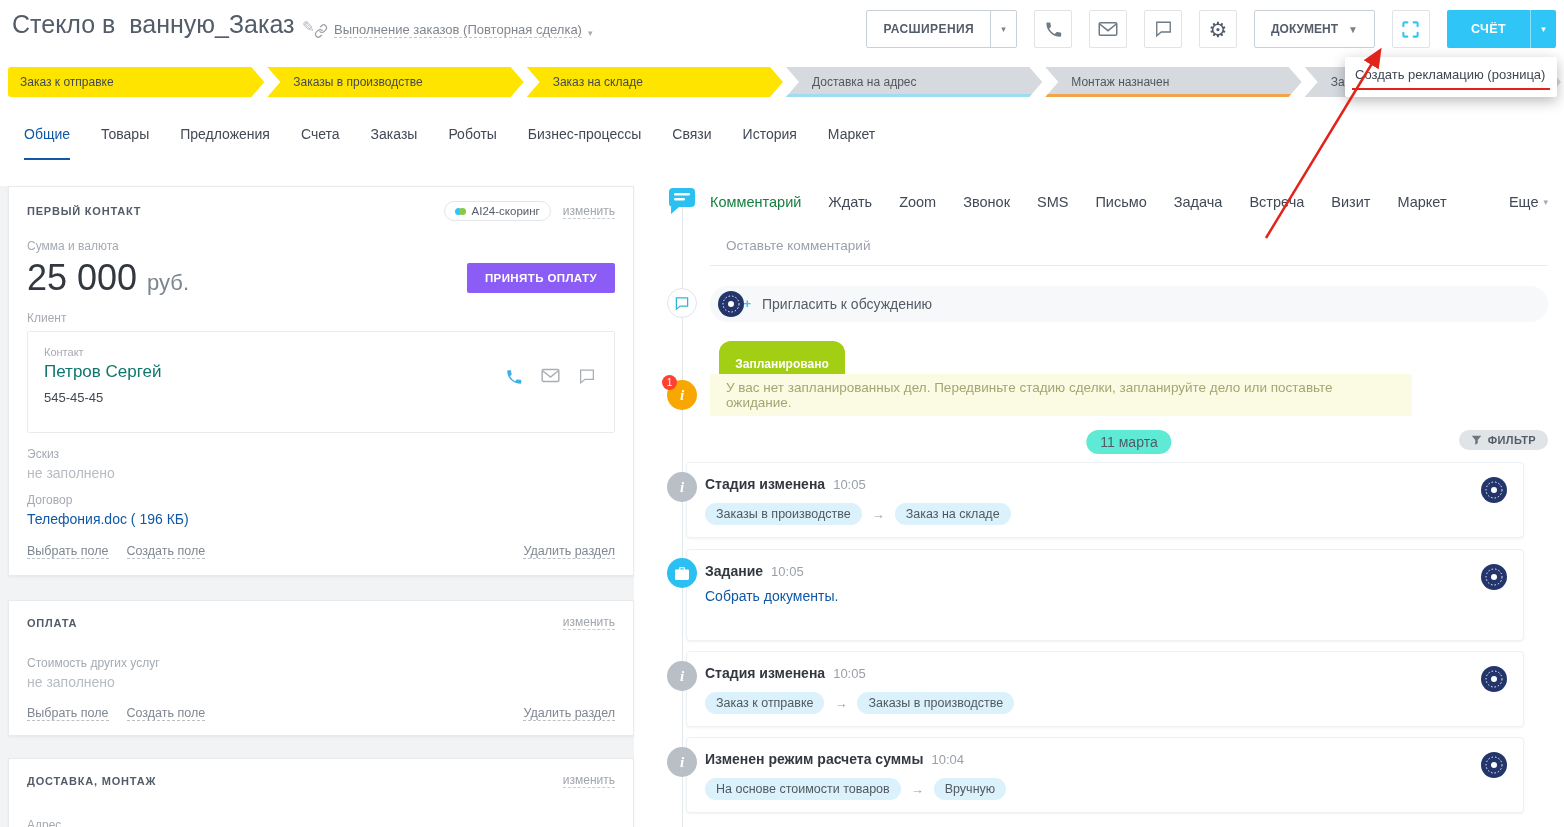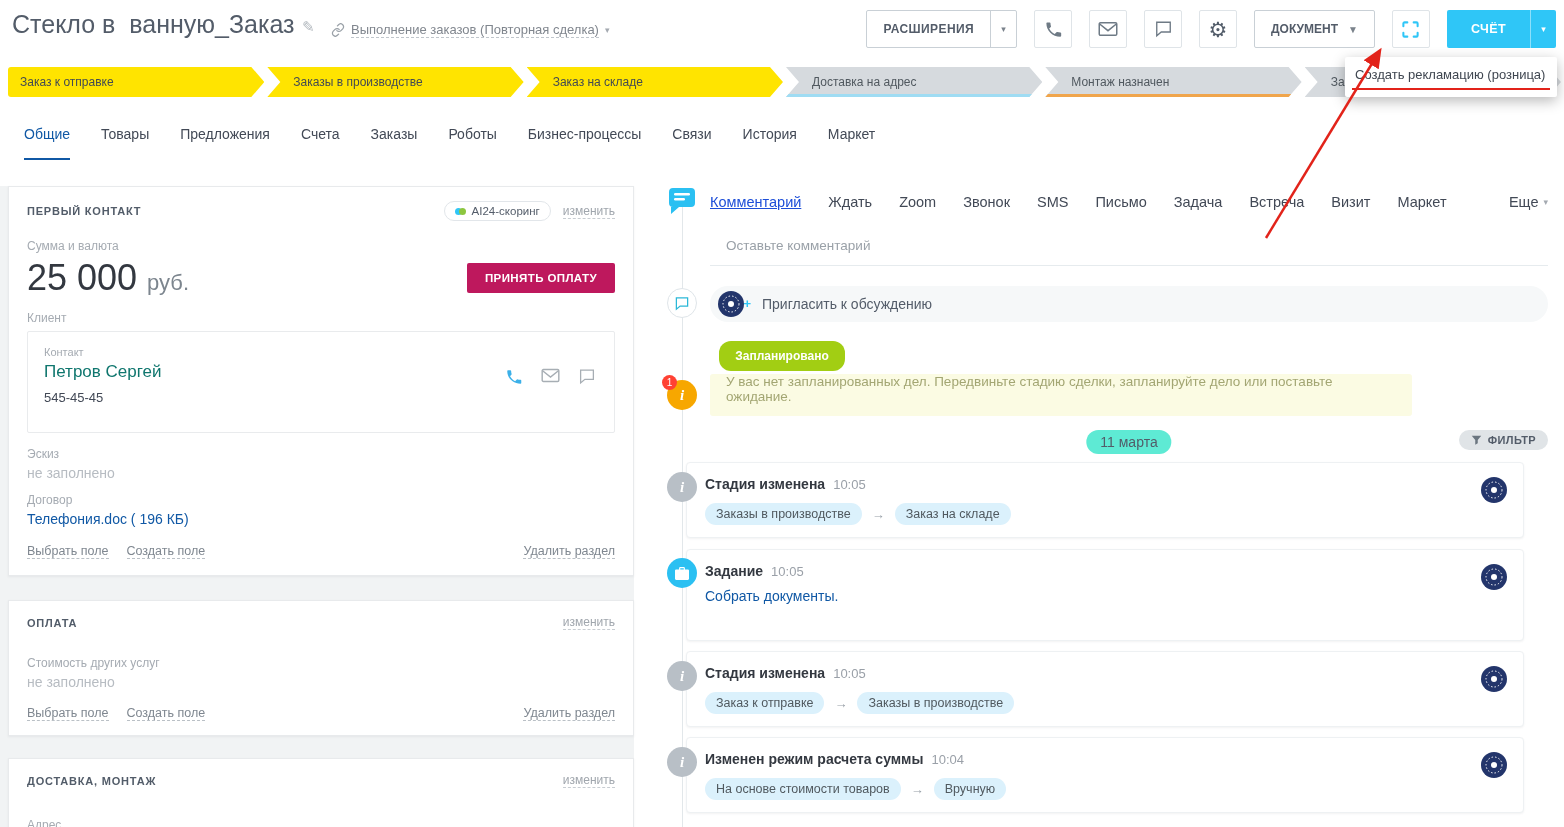--- a/index.html
+++ b/index.html
@@ -7,21 +7,21 @@
   body { font-family:"Liberation Sans","DejaVu Sans",sans-serif; color:#535c69; background:#fff; }
   #app { position:relative; width:1564px; height:827px; overflow:hidden; background:#f1f3f4; }
 
   .top-white { position:absolute; left:0; top:0; width:1564px; height:186px; background:#fff; z-index:1; }
   .right-white { position:absolute; left:634px; top:186px; width:930px; height:641px; background:#fff; z-index:1; }
 
   
   .topbar { position:absolute; left:0; top:0; width:1564px; height:62px; z-index:5; }
   .deal-title { position:absolute; left:12px; top:10px; font-size:25px; font-weight:400; color:#535c69; white-space:pre; }
   .pencil { position:absolute; left:302px; top:18px; color:#b3b9bf; font-size:15px; }
-  .pipeline-wrap { position:absolute; left:331px; top:22px; display:flex; align-items:center; gap:6px; }
+  .pipeline-wrap { position:absolute; left:314px; top:22px; display:flex; align-items:flex-end; gap:6px; }
   .link-ic { color:#9aa1a8; }
   .pipeline-link { font-size:13px; color:#80868e; border-bottom:1px dashed #c0c6cc; cursor:pointer; }
   .sm-caret { font-size:9px; color:#a4aab1; }
 
   .topbar-actions { position:absolute; right:8px; top:10px; display:flex; align-items:center; gap:17px; }
   .split-btn { display:flex; align-items:stretch; height:38px; border-radius:2px; overflow:hidden; cursor:pointer; }
   .split-btn .main { display:flex; align-items:center; font-weight:bold; }
   .split-btn .caret-part { width:26px; display:flex; align-items:center; justify-content:center; font-size:9px; }
   .b-ext { border:1px solid #c9d0d6; background:#fff; color:#535c69; }
   .b-ext .main { padding:0 16px; font-size:12px; letter-spacing:.4px; }
@@ -73,57 +73,57 @@
   .ai-badge { display:flex; align-items:center; gap:6px; border:1px solid #e2e6ea; border-radius:12px;
               padding:3px 10px; font-size:11.5px; color:#535c69; cursor:pointer; background:#fff; }
   .ai-dot1 { width:7px; height:7px; border-radius:50%; background:#2fc6f7; display:inline-block; }
   .ai-dot2 { width:7px; height:7px; border-radius:50%; background:#8dc63f; display:inline-block; margin-left:-3px; }
   .edit-link { font-size:12px; color:#a0a6ad; border-bottom:1px dashed #c8cdd2; cursor:pointer; }
   .fld-label { font-size:12px; color:#a5abb2; }
   .fld-empty { font-size:14px; color:#b7bcc2; margin-top:4px; }
   .amount-row { display:flex; align-items:center; justify-content:space-between; margin-top:4px; }
   .amount-num { font-size:36px; color:#333840; }
   .amount-cur { font-size:22px; color:#7c858e; margin-left:10px; }
-  .pay-btn { background:#be185d; color:#fff; font-size:11.5px; font-weight:bold; letter-spacing:.4px;
+  .pay-btn { background:#8b5cf6; color:#fff; font-size:11.5px; font-weight:bold; letter-spacing:.4px;
              padding:9px 18px; border-radius:2px; border:none; cursor:pointer; }
   .contact-card { position:relative; margin-top:6px; border:1px solid #e9ebed; border-radius:2px; padding:14px 16px; height:102px; }
   .contact-kind { font-size:11px; color:#a5abb2; }
   .contact-name { font-size:17px; color:#0f766e; margin-top:4px; }
   .contact-phone { font-size:13px; color:#424956; margin-top:8px; }
   .contact-icons { position:absolute; right:18px; top:36px; display:flex; gap:18px; }
   .contact-icons .cic { cursor:pointer; }
   .file-link { font-size:14px; color:#1058a5; margin-top:4px; cursor:pointer; display:inline-block; }
   .links-row { display:flex; align-items:center; margin-top:16px; }
   .dash-link { font-size:12.5px; color:#7f8790; border-bottom:1px dashed #bac0c6; cursor:pointer; margin-right:18px; }
   .dash-link.right { margin-left:auto; margin-right:0; }
   .mt18 { margin-top:18px; } .mt14 { margin-top:14px; } .mt12 { margin-top:12px; } .mt26 { margin-top:26px; } .mt30 { margin-top:30px; }
 
   
   .tl-line { position:absolute; left:682px; top:200px; width:1px; height:627px; background:#e2e7ea; z-index:2; }
   .tl-tabs { position:absolute; left:710px; top:194px; width:838px; display:flex; gap:27px; align-items:center; z-index:3; }
   .tl-tab { font-size:14.5px; color:#424956; cursor:pointer; white-space:nowrap; }
-  .tl-tab.active { color:#1d4ed8;text-decoration:underline; }
+  .tl-tab.active { color:#15803d; }
   .tl-more { margin-left:auto; display:flex; align-items:center; gap:5px; cursor:pointer; font-size:14.5px; color:#424956; }
 
   .comment-box { position:absolute; left:710px; top:226px; width:838px; height:40px; background:#fff;
                  border-bottom:1px solid #e6ebee; display:flex; align-items:center; padding:0 16px; z-index:3; cursor:text; }
   .comment-ph { font-size:13.5px; color:#9aa1a8; }
 
   .invite-box { position:absolute; left:710px; top:286px; width:838px; height:36px; background:#f6f8f9;
                 border-radius:18px; display:flex; align-items:center; gap:10px; padding:0 8px; z-index:3; cursor:pointer; }
   .mini-avatar-wrap { position:relative; width:26px; height:26px; }
   .plus-badge { position:absolute; right:-7px; top:5px; color:#2fc6f7; font-size:13px; font-weight:bold; }
   .invite-text { font-size:14px; color:#535c69; margin-left:8px; }
 
   .planned-pill { position:absolute; left:0; top:341px; width:1564px; display:flex; justify-content:center; z-index:3; pointer-events:none; }
   .planned-pill span { pointer-events:auto; background:#a2ce13; color:#fff; font-size:12px; font-weight:bold;
-                       padding:8px 16px; border-radius:12px; }
+                       padding:16px 16px; border-radius:12px; }
 
   .alert-box { position:absolute; left:710px; top:374px; width:702px; height:42px; background:#fbfbe3;
-               border-radius:3px; display:flex; align-items:flex-start; padding:0 16px; z-index:3; }
+               border-radius:3px; display:flex; align-items:center; padding:0 16px; z-index:3; }
   .alert-text { font-size:13.5px; color:#a3a673; }
 
   .date-row { position:absolute; left:710px; top:430px; width:838px; height:22px; z-index:3; }
   .date-pill { position:absolute; left:50%; transform:translateX(-50%); background:#5eead4; color:#525c69;
                font-size:14px; padding:4px 14px; border-radius:12px; }
   .filter-btn { position:absolute; right:0; top:0; background:#e0e4e7; border-radius:12px; padding:4px 12px;
                 display:flex; align-items:center; gap:6px; font-size:11px; font-weight:bold; letter-spacing:.4px;
                 color:#535c69; cursor:pointer; }
 
   .tl-card { position:absolute; left:686px; width:838px; background:#fff; border:1px solid #eef1f3; border-radius:4px;

